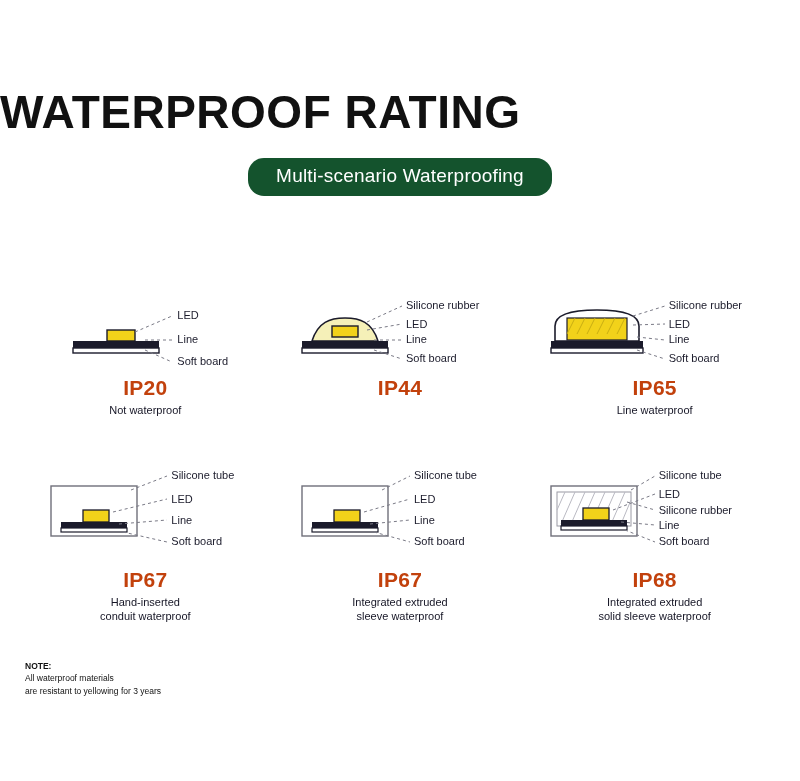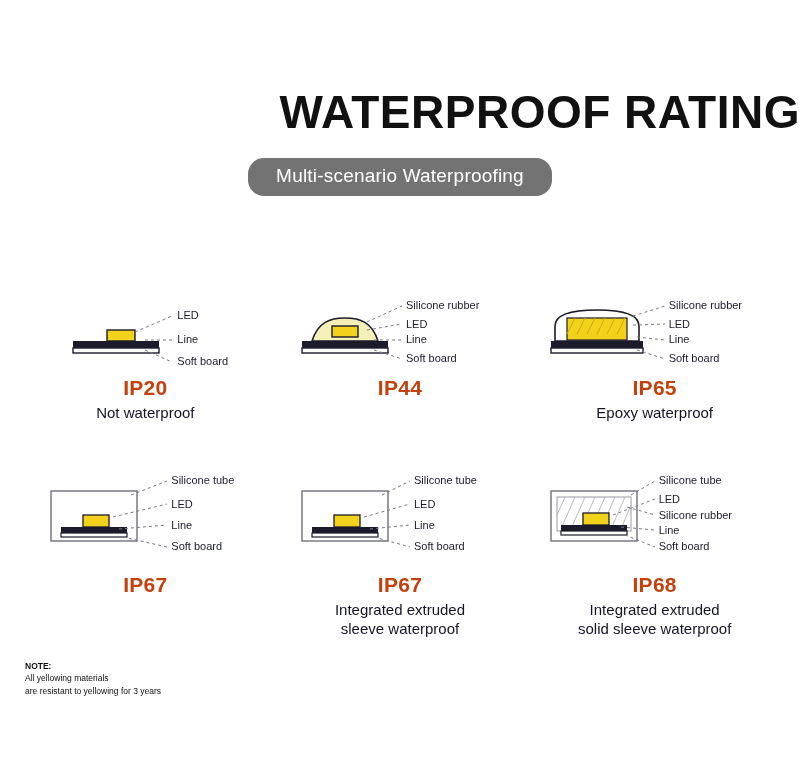--- a/index.html
+++ b/index.html
@@ -11,36 +11,36 @@
     height: 781px;
     background: #ffffff;
     font-family: "Liberation Sans", sans-serif;
     color: #1a1a2e;
     overflow: hidden;
     position: relative;
   }
 
   
   .page-title {
-    text-align: right;
+    text-align: left;
     font-size: 46px;
     font-weight: bold;
     letter-spacing: 0.5px;
     color: #111111;
     margin: 0;
     padding-top: 88px;
     line-height: 1.05;
   }
   .subtitle-wrap {
     display: flex;
     justify-content: center;
     margin-top: 22px;
   }
   .subtitle-badge {
-    background: #737373;
+    background: #14532d;
     color: #ffffff;
     font-size: 19px;
     padding: 7px 28px 9px 28px;
     border-radius: 16px;
     letter-spacing: 0.2px;
     white-space: nowrap;
   }
 
   
   .grid {
@@ -64,21 +64,21 @@
   .fig-svg { display:block; }
 
   .ip-label {
     font-size: 21px;
     font-weight: bold;
     color: #c2410c;
     margin-top: 4px;
     letter-spacing: 0.3px;
   }
   .caption {
-    font-size: 15px;
+    font-size: 11px;
     color: #151525;
     text-align: center;
     margin-top: 4px;
     line-height: 1.25;
     white-space: pre-line;
   }
 
   
   .note {
     position: absolute;
@@ -165,21 +165,21 @@
         <path d="M96 63 L128 62" stroke="#7a7a86" stroke-width="1" stroke-dasharray="3,3" fill="none"></path>
         <path d="M100 75 L128 78" stroke="#7a7a86" stroke-width="1" stroke-dasharray="3,3" fill="none"></path>
         <path d="M100 88 L128 97" stroke="#7a7a86" stroke-width="1" stroke-dasharray="3,3" fill="none"></path>
       </svg>
       <div style="position:absolute;left:132px;top:37px;font-size:11px;color:#1b1b2b;">Silicone rubber</div>
       <div style="position:absolute;left:132px;top:56px;font-size:11px;color:#1b1b2b;">LED</div>
       <div style="position:absolute;left:132px;top:71px;font-size:11px;color:#1b1b2b;">Line</div>
       <div style="position:absolute;left:132px;top:90px;font-size:11px;color:#1b1b2b;">Soft board</div>
     </div>
     <div class="ip-label">IP65</div>
-    <div class="caption">Epoxy waterproof</div>
+    <div class="caption">Line waterproof</div>
   </div>
 
   <div class="cell">
     <div class="figure">
       <svg class="fig-svg" width="236" height="110" viewBox="0 0 236 110" xmlns="http://www.w3.org/2000/svg">
 
         <rect x="24" y="32" width="86" height="50" fill="#ffffff" stroke="#6f6f7a" stroke-width="1.4"></rect>
 
         <rect x="34" y="68" width="66" height="6" fill="#1b1b2b"></rect>
         <rect x="34" y="74" width="66" height="4" fill="#ffffff" stroke="#1b1b2b" stroke-width="1.2"></rect>
@@ -188,20 +188,22 @@
         <path d="M86 58 L140 45" stroke="#7a7a86" stroke-width="1" stroke-dasharray="3,3" fill="none"></path>
         <path d="M92 70 L140 66" stroke="#7a7a86" stroke-width="1" stroke-dasharray="3,3" fill="none"></path>
         <path d="M96 78 L140 88" stroke="#7a7a86" stroke-width="1" stroke-dasharray="3,3" fill="none"></path>
       </svg>
       <div style="position:absolute;left:144px;top:15px;font-size:11px;color:#1b1b2b;">Silicone tube</div>
       <div style="position:absolute;left:144px;top:39px;font-size:11px;color:#1b1b2b;">LED</div>
       <div style="position:absolute;left:144px;top:60px;font-size:11px;color:#1b1b2b;">Line</div>
       <div style="position:absolute;left:144px;top:81px;font-size:11px;color:#1b1b2b;">Soft board</div>
     </div>
     <div class="ip-label">IP67</div>
+    <div class="caption">Hand-inserted
+conduit waterproof</div>
   </div>
 
   <div class="cell">
     <div class="figure">
       <svg class="fig-svg" width="236" height="110" viewBox="0 0 236 110" xmlns="http://www.w3.org/2000/svg">
         <rect x="20" y="32" width="86" height="50" fill="#ffffff" stroke="#6f6f7a" stroke-width="1.4"></rect>
         <rect x="30" y="68" width="66" height="6" fill="#1b1b2b"></rect>
         <rect x="30" y="74" width="66" height="4" fill="#ffffff" stroke="#1b1b2b" stroke-width="1.2"></rect>
         <rect x="52" y="56" width="26" height="12" fill="#f2d21a" stroke="#1b1b2b" stroke-width="1.3"></rect>
         <path d="M100 36 L128 22" stroke="#7a7a86" stroke-width="1" stroke-dasharray="3,3" fill="none"></path>
@@ -252,15 +254,15 @@
     </div>
     <div class="ip-label">IP68</div>
     <div class="caption">Integrated extruded
 solid sleeve waterproof</div>
   </div>
 
 </div>
 
 <div class="note">
   <div class="note-title">NOTE:</div>
-  <div>All yellowing materials</div>
+  <div>All waterproof materials</div>
   <div>are resistant to yellowing for 3 years</div>
 </div>
 
 </body></html>

